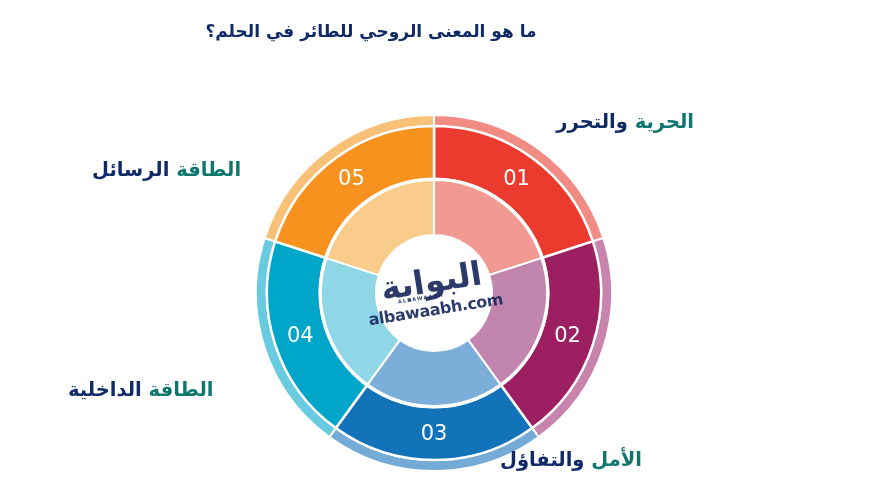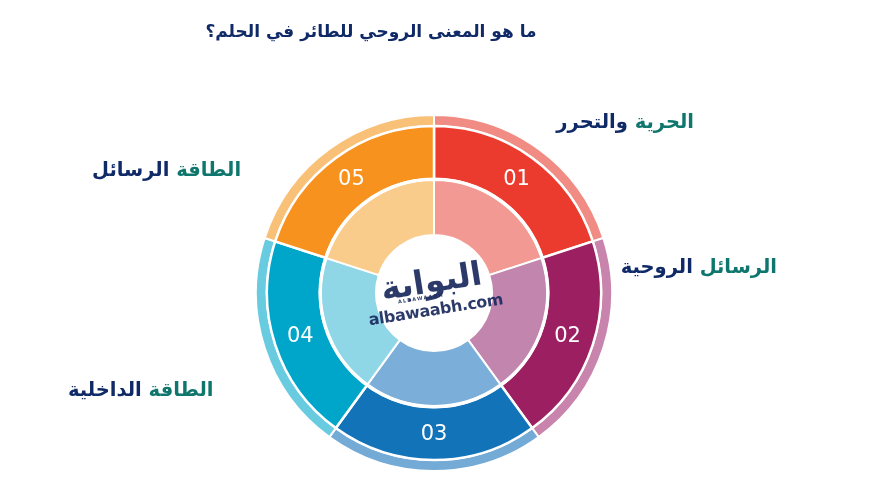--- a/index.html
+++ b/index.html
@@ -152,23 +152,23 @@
     <div class="logo">
       <div class="logo-ar">البوابة</div>
       <div class="logo-sub">ALBAWAABH</div>
       <div class="logo-dom">albawaabh.com</div>
     </div>
 
     <div class="label lbl-1">
       <span class="hi">الحرية</span>
       <span class="lo">والتحرر</span>
     </div>
-    <div class="label lbl-2">
-      <span class="hi">الرسائل</span>
-      <span class="lo">الروحية</span>
+    <div class="label lbl-3">
+      <span class="hi">الأمل</span>
+      <span class="lo">والتفاؤل</span>
     </div>
     <div class="label lbl-4">
       <span class="hi">الطاقة</span>
       <span class="lo">الداخلية</span>
     </div>
     <div class="label lbl-5">
       <span class="hi">الطاقة</span>
       <span class="lo">الرسائل</span>
     </div>
   </div>

